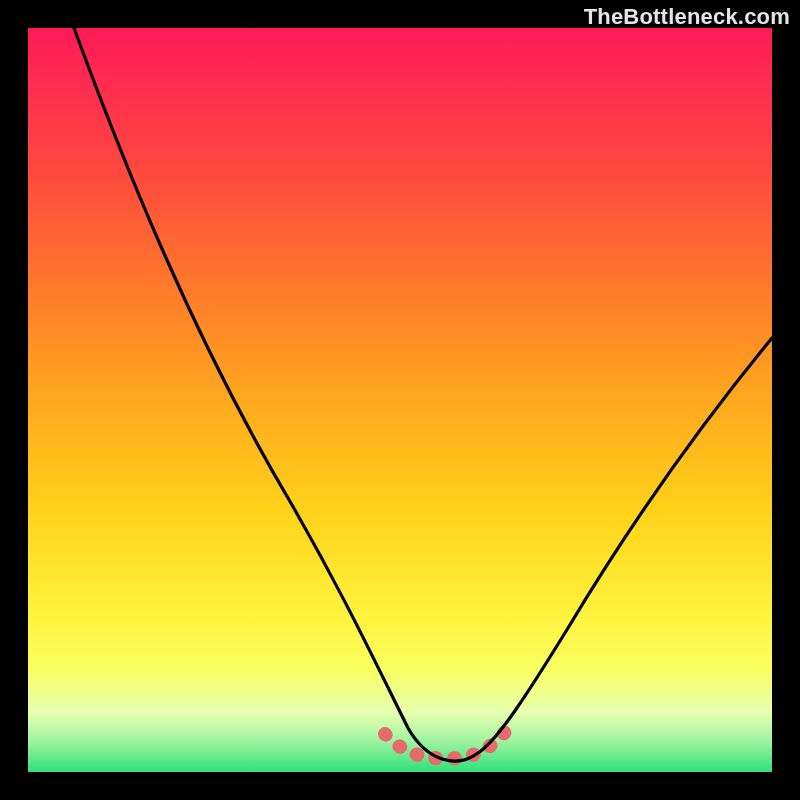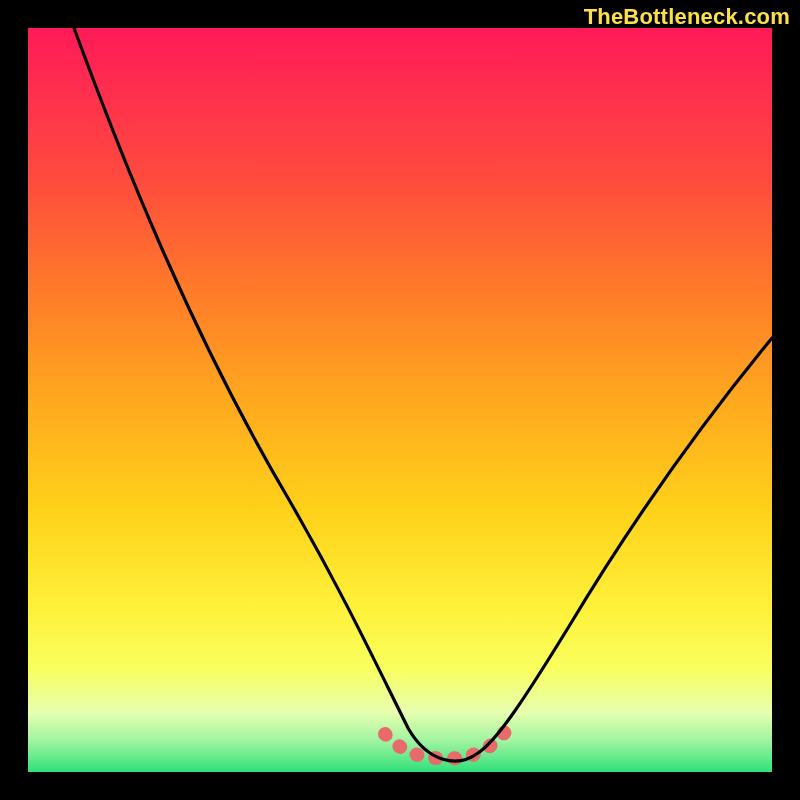--- a/index.html
+++ b/index.html
@@ -40,21 +40,21 @@
       #9cf3a0 96%,
       #2fe07a 100%
     );
   }
   .watermark {
     position: absolute;
     top: 4px;
     right: 10px;
     font-size: 22px;
     font-weight: 600;
-    color: #fde047;
+    color: #e5e5e5;
     letter-spacing: 0.2px;
     user-select: none;
   }
   svg.curve {
     position: absolute;
     left: 0;
     top: 0;
     width: 744px;
     height: 744px;
     overflow: visible;

